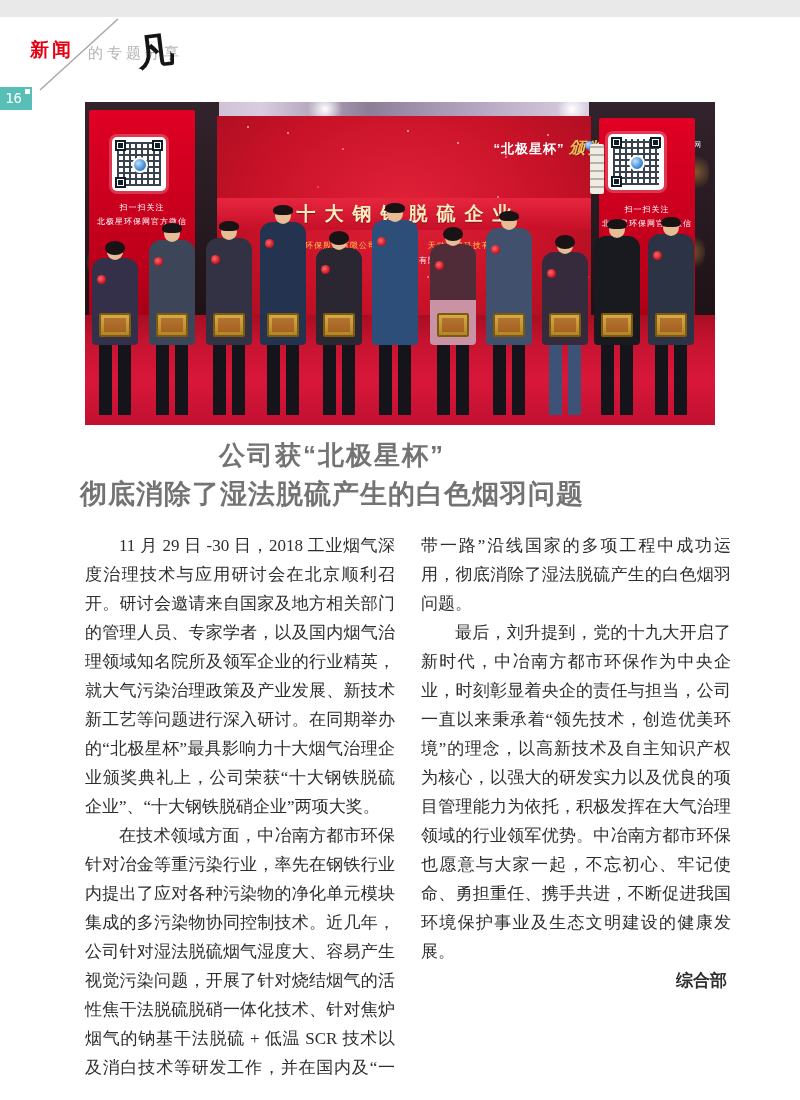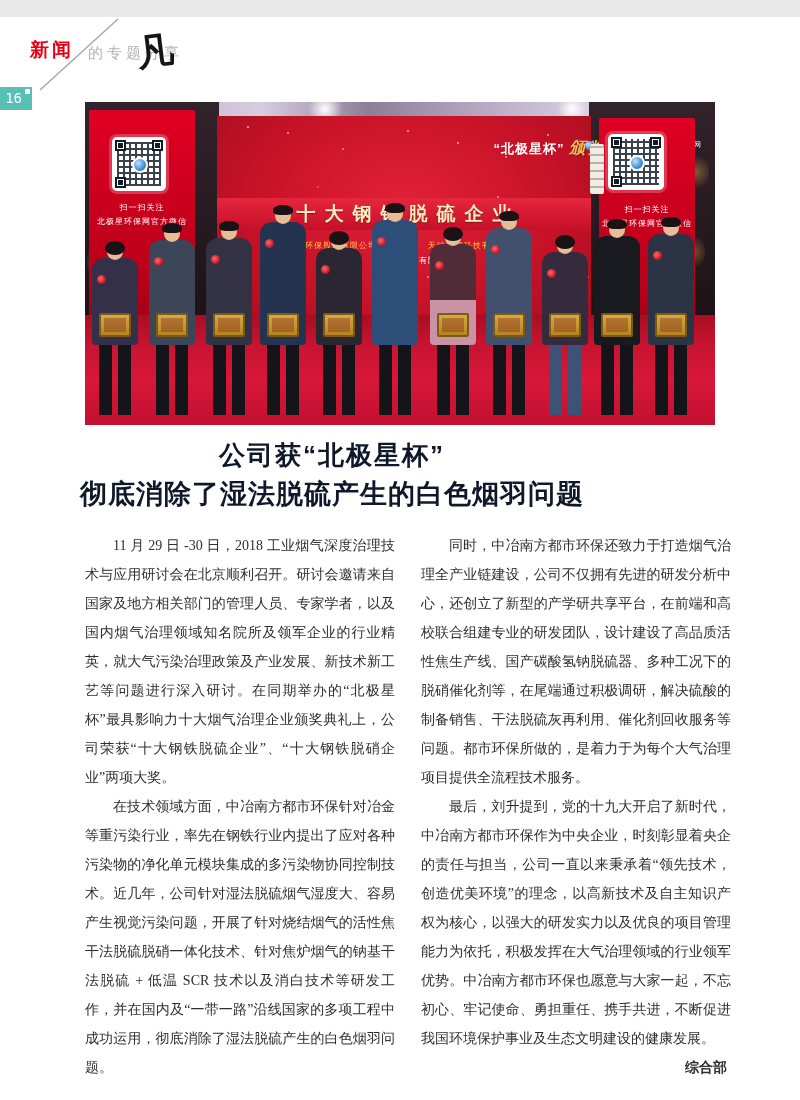--- a/index.html
+++ b/index.html
@@ -85,29 +85,29 @@
   .torso{flex:1 1 auto;width:46px;border-radius:12px 12px 4px 4px;margin-top:-2px}
   .legs{flex:0 0 auto;width:32px;height:70px;
     background:linear-gradient(90deg,#14141a 0 40%,transparent 40% 60%,#14141a 60% 100%)}
   .plaque{position:absolute;bottom:78px;left:50%;transform:translateX(-50%);width:32px;height:24px;
     background:linear-gradient(#d4ab45,#b58424);border:2px solid #7c5a14;border-radius:2px;box-sizing:border-box}
   .plaque::after{content:"";position:absolute;inset:3px;background:rgba(126,26,20,.35)}
   .corsage{position:absolute;top:32px;left:10px;width:9px;height:9px;border-radius:50%;
     background:radial-gradient(circle at 40% 40%,#ff6a6a,#c40f1f 70%)}
 
   
-  .headline{position:absolute;left:0;width:664px;text-align:center;color:#0f172a;font-weight:bold;
+  .headline{position:absolute;left:0;width:664px;text-align:center;color:#737373;font-weight:bold;
     font-family:"Liberation Sans",sans-serif}
   .headline.h1{top:421px;font-size:26px;letter-spacing:2px}
   .headline.h2{top:459px;font-size:27px;letter-spacing:1px}
 
   
   .article{position:absolute;left:85px;top:514px;width:646px;height:566px;
     column-count:2;column-gap:26px;column-fill:auto;
-    font-family:"Liberation Serif",serif;font-size:14px;line-height:29px;color:#2e2e2e;
+    font-family:"Liberation Serif",serif;font-size:17px;line-height:29px;color:#2e2e2e;
     text-align:justify}
   .article p{margin:0;text-indent:2em}
   .article p.signature{text-indent:0;text-align:right;font-weight:bold;
     font-family:"Liberation Sans",sans-serif;padding-right:4px}
 </style>
 </head>
 <body>
 
 <div class="page">
 
@@ -263,18 +263,17 @@
       <u class="corsage"></u>
     </div>
   </div>
 
   <div class="headline h1">公司获“北极星杯”</div>
   <div class="headline h2">彻底消除了湿法脱硫产生的白色烟羽问题</div>
 
   <div class="article">
     <p>11 月 29 日 -30 日，2018 工业烟气深度治理技术与应用研讨会在北京顺利召开。研讨会邀请来自国家及地方相关部门的管理人员、专家学者，以及国内烟气治理领域知名院所及领军企业的行业精英，就大气污染治理政策及产业发展、新技术新工艺等问题进行深入研讨。在同期举办的“北极星杯”最具影响力十大烟气治理企业颁奖典礼上，公司荣获“十大钢铁脱硫企业”、“十大钢铁脱硝企业”两项大奖。</p>
     <p>在技术领域方面，中冶南方都市环保针对冶金等重污染行业，率先在钢铁行业内提出了应对各种污染物的净化单元模块集成的多污染物协同控制技术。近几年，公司针对湿法脱硫烟气湿度大、容易产生视觉污染问题，开展了针对烧结烟气的活性焦干法脱硫脱硝一体化技术、针对焦炉烟气的钠基干法脱硫 + 低温 SCR 技术以及消白技术等研发工作，并在国内及“一带一路”沿线国家的多项工程中成功运用，彻底消除了湿法脱硫产生的白色烟羽问题。</p>
-    <p>同时，中冶南方都市环保还致力于打造烟气治理全产业链建设，公司不仅拥有先进的研发分析中心，还创立了新型的产学研共享平台，在前端和高校联合组建专业的研发团队，设计建设了高品质活性焦生产线、国产碳酸氢钠脱硫器、多种工况下的脱硝催化剂等，在尾端通过积极调研，解决硫酸的制备销售、干法脱硫灰再利用、催化剂回收服务等问题。都市环保所做的，是着力于为每个大气治理项目提供全流程技术服务。</p>
     <p>最后，刘升提到，党的十九大开启了新时代，中冶南方都市环保作为中央企业，时刻彰显着央企的责任与担当，公司一直以来秉承着“领先技术，创造优美环境”的理念，以高新技术及自主知识产权为核心，以强大的研发实力以及优良的项目管理能力为依托，积极发挥在大气治理领域的行业领军优势。中冶南方都市环保也愿意与大家一起，不忘初心、牢记使命、勇担重任、携手共进，不断促进我国环境保护事业及生态文明建设的健康发展。</p>
     <p class="signature">综合部</p>
   </div>
 
 </div>
 
 </body></html>

